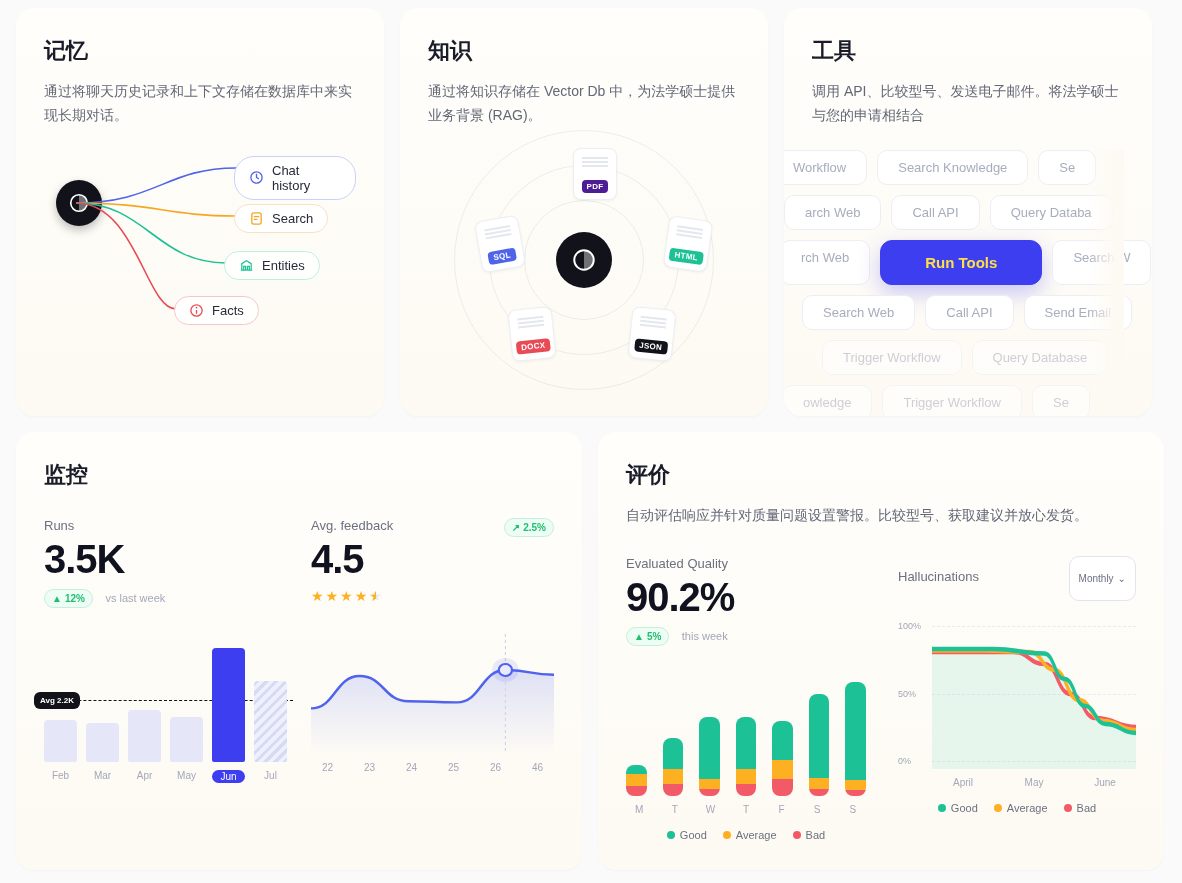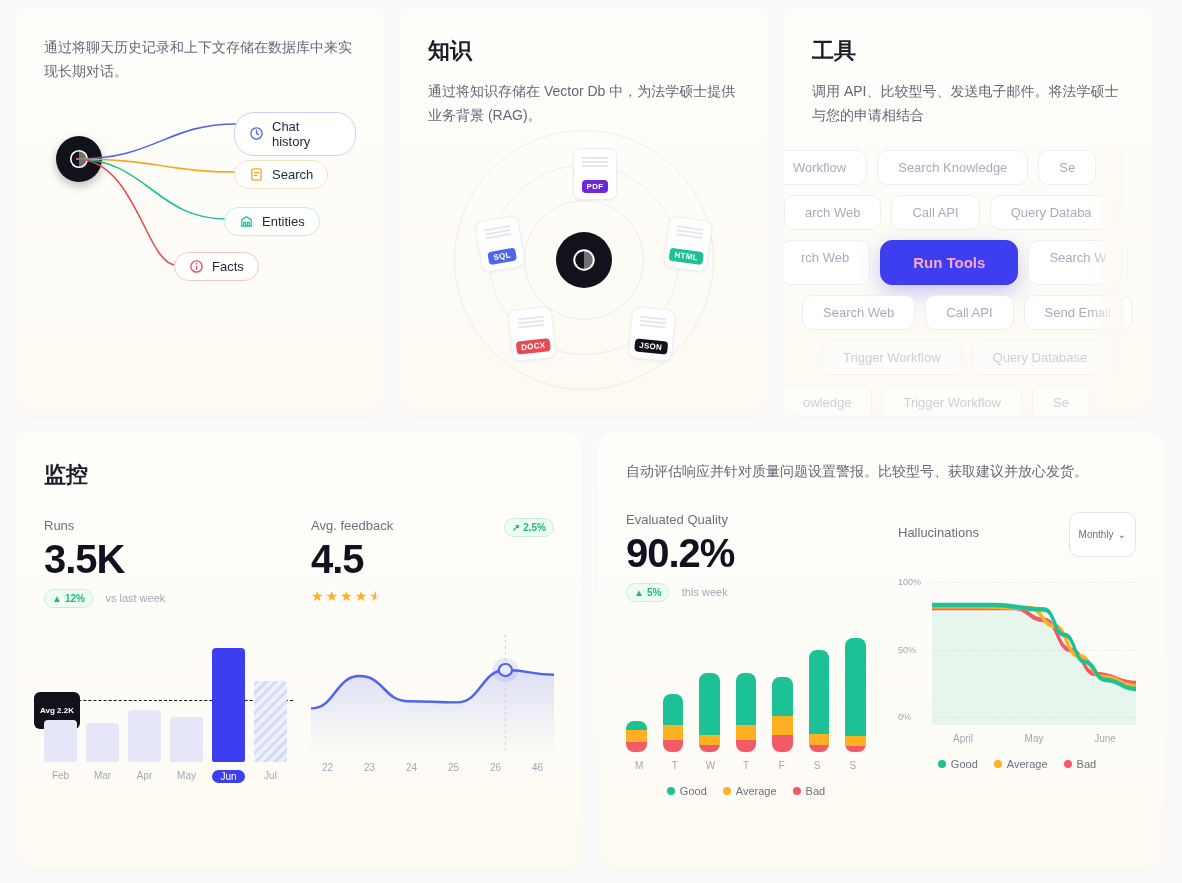--- a/index.html
+++ b/index.html
@@ -53,37 +53,37 @@
   .hub2 svg{width:26px;height:26px}
   .kf{position:absolute;width:44px;height:52px;border-radius:8px;background:#fff;border:1px solid #edeef3;box-shadow:0 1px 3px rgba(0,0,0,0.05);display:flex;flex-direction:column;justify-content:flex-end;align-items:center;padding-bottom:6px;font-size:0}
   .kf::before{content:"";position:absolute;top:8px;left:8px;right:8px;height:2px;background:#e5e7ef;box-shadow:0 4px 0 #e5e7ef,0 8px 0 #e5e7ef}
   .kf .tag{font-size:8px;font-weight:700;color:#fff;padding:2px 5px;border-radius:4px;letter-spacing:0.3px}
 
   
   .tools-wrap{position:relative;margin-top:22px;height:230px;}
   .pill-row{display:flex;gap:10px;margin-bottom:10px;white-space:nowrap}
   .pill{background:#fff;border:1px solid #eceef4;border-radius:10px;padding:9px 20px;font-size:13px;color:#a8acbd;font-weight:500}
   .pill.dim{opacity:.55}
-  .pill.main{background:#3d3ef0;border-color:#3d3ef0;color:#f9a8d4;font-size:15px;font-weight:600;padding:13px 32px;border-radius:12px;box-shadow:0 8px 22px rgba(61,62,240,0.28)}
+  .pill.main{background:#3d3ef0;border-color:#3d3ef0;color:#fde047;font-size:15px;font-weight:600;padding:13px 44px;border-radius:12px;box-shadow:0 8px 22px rgba(61,62,240,0.28)}
   .tools-fade{position:absolute;top:0;right:0;width:36px;height:100%;background:linear-gradient(90deg,rgba(253,250,243,0) 0%,#fdfaf3 80%)}
 
   
   .mon-wrap{display:flex;gap:24px;margin-top:28px}
   .mon-col{flex:1;display:flex;flex-direction:column}
   .stat-label{font-size:13px;color:#6c7080;font-weight:500;margin-bottom:4px}
   .stat-big{font-size:40px;font-weight:600;letter-spacing:-1px;color:#10131f;margin-bottom:6px}
   .pct-tag{display:inline-flex;align-items:center;gap:3px;font-size:10px;font-weight:600;padding:3px 7px;border-radius:12px;border:1px solid}
   .pct-tag.green{color:#1fbf6f;border-color:#c4f2d9;background:#edfcf4}
   .sub{font-size:11px;color:#a3a7b8;margin-left:8px}
   .bars{position:relative;height:130px;margin-top:24px;display:flex;align-items:flex-end;gap:9px}
   .bar{flex:1;background:#e5e7f9;border-radius:4px 4px 2px 2px;position:relative}
   .bar.active{background:#3d3ef0}
   .bar.hatch{background:repeating-linear-gradient(-45deg,#d7daf5,#d7daf5 3px,#eef0fb 3px,#eef0fb 7px)}
   .avg-line{position:absolute;left:-6px;right:-6px;border-top:1.5px dashed #12131a;top:68px}
-  .avg-chip{position:absolute;left:-10px;top:60px;background:#12131a;color:#fff;font-size:8px;font-weight:600;padding:14px 6px;border-radius:6px}
+  .avg-chip{position:absolute;left:-10px;top:60px;background:#12131a;color:#fff;font-size:8px;font-weight:600;padding:4px 6px;border-radius:6px}
   .axis{display:flex;gap:9px;margin-top:8px;font-size:10px;color:#a3a7b8}
   .axis span{flex:1;text-align:center}
   .axis .hl{background:#3d3ef0;color:#fff;border-radius:8px;padding:1px 0}
   .stars{color:#fdb022;font-size:14px;letter-spacing:2px}
   .spark{position:relative;height:120px;margin-top:30px}
 
   
   .eval-wrap{display:flex;gap:32px;margin-top:28px}
   .stacked-bars{height:120px;display:flex;align-items:flex-end;gap:16px;margin-top:30px}
   .sb{flex:1;display:flex;flex-direction:column;justify-content:flex-end;border-radius:8px;overflow:hidden}
@@ -95,20 +95,21 @@
   .hal-chart{position:relative;height:150px;margin-top:18px}
   .ytick{position:absolute;left:0;font-size:9px;color:#a3a7b8;transform:translateY(-50%)}
   .yline{position:absolute;left:34px;right:0;border-top:1px dashed #e9eaf2}
 </style>
 </head>
 <body>
 
 <div class="row row1">
 
   <div class="card small">
+    <div class="card-title">记忆</div>
     <div class="card-desc">通过将聊天历史记录和上下文存储在数据库中来实现长期对话。</div>
     <div class="mem-wrap">
       <div class="mem-hub">
         <svg viewBox="0 0 24 24">
             <circle cx="12" cy="12" r="9" fill="none" stroke="#fff" stroke-width="1.8"></circle>
             <path d="M12 3 A9 9 0 0 1 12 21" fill="#fff" opacity=".4"></path>
           </svg>
       </div>
       <svg class="mem-svg" width="200" height="180">
         <path d="M0 17 C 80 17, 90 -18, 160 -18" stroke="#4f63eb" fill="none" stroke-width="1.6"></path>
@@ -163,21 +164,21 @@
         <div class="ring r2"></div>
         <div class="ring r3"></div>
       <div class="hub2">
         <svg viewBox="0 0 24 24">
             <circle cx="12" cy="12" r="9" fill="none" stroke="#fff" stroke-width="1.8"></circle>
             <path d="M12 3 A9 9 0 0 1 12 21" fill="#fff" opacity=".4"></path>
           </svg>
       </div>
 
       <div class="kf" style="left:145px;top:0">
-          <span class="tag" style="background:#6d28d9">PDF</span>
+          <span class="tag" style="background:#4c1d95">PDF</span>
         </div>
       <div class="kf" style="left:50px;top:70px;transform:rotate(-10deg)">
           <span class="tag" style="background:#4f63eb">SQL</span>
         </div>
       <div class="kf" style="left:238px;top:70px;transform:rotate(8deg)">
           <span class="tag" style="background:#1cc196">HTML</span>
         </div>
       <div class="kf" style="left:82px;top:160px;transform:rotate(-6deg)">
           <span class="tag" style="background:#e84b55">DOCX</span>
         </div>
@@ -292,20 +293,21 @@
             <span>24</span>
             <span>25</span>
             <span>26</span>
             <span>46</span>
           </div>
       </div>
     </div>
   </div>
 
   <div class="card large2">
+    <div class="card-title">评价</div>
     <div class="card-desc">自动评估响应并针对质量问题设置警报。比较型号、获取建议并放心发货。</div>
     <div class="eval-wrap">
       <div style="flex:0 0 240px">
         <div class="stat-label">Evaluated Quality</div>
         <div class="stat-big">90.2%</div>
         <div>
           <span class="pct-tag green">
               <span>▲</span>
               <span>5%</span>
             </span>

